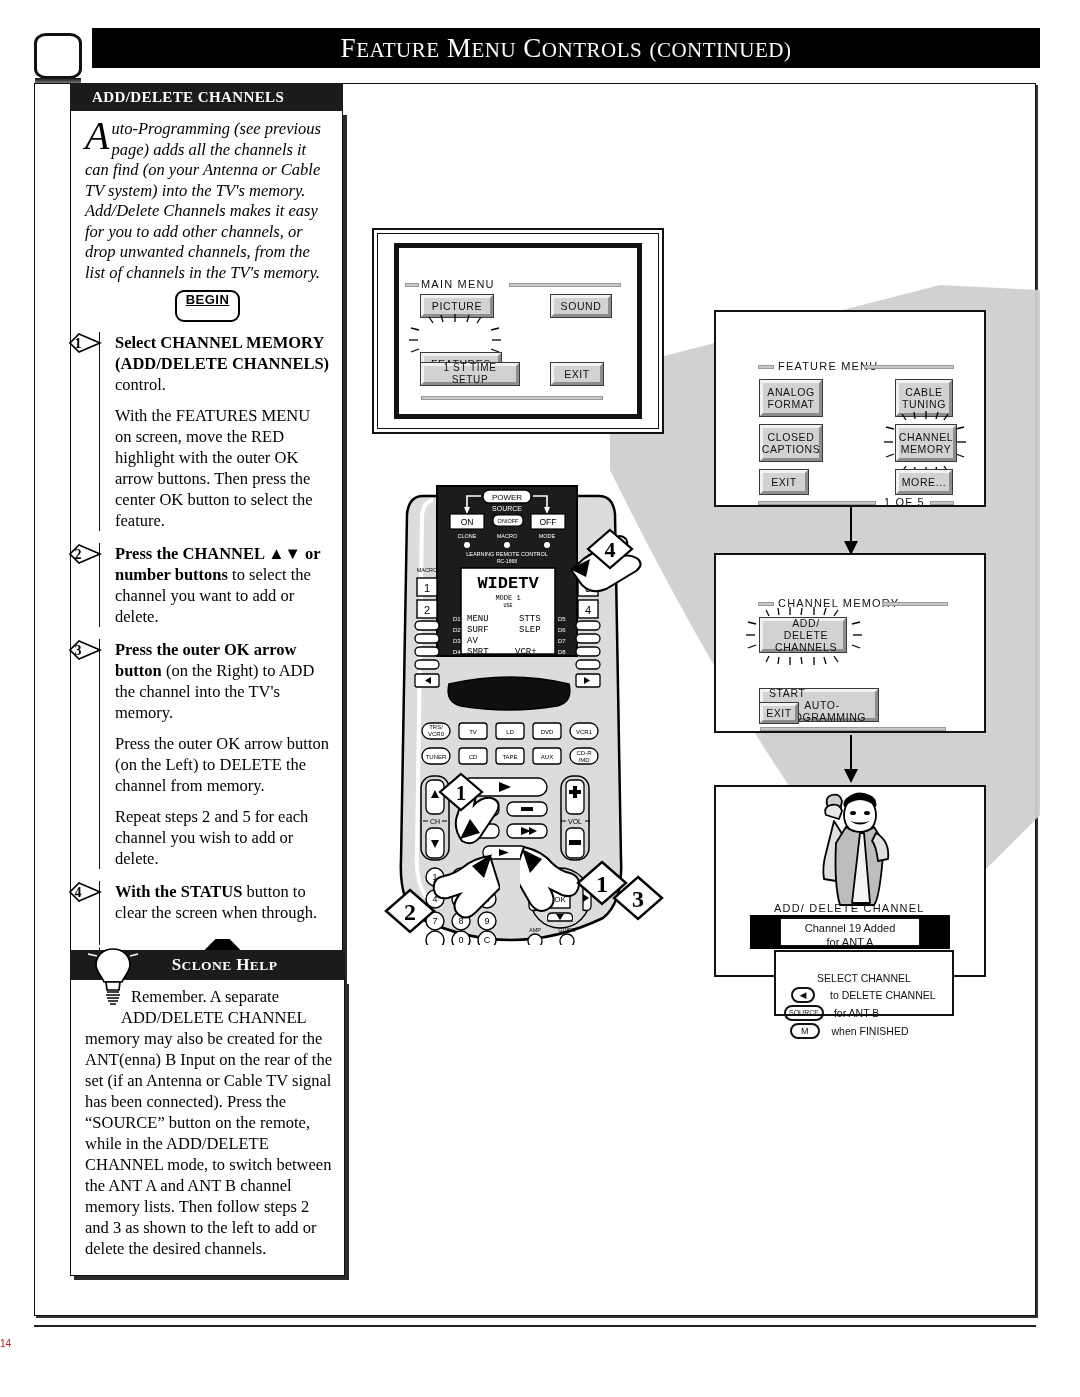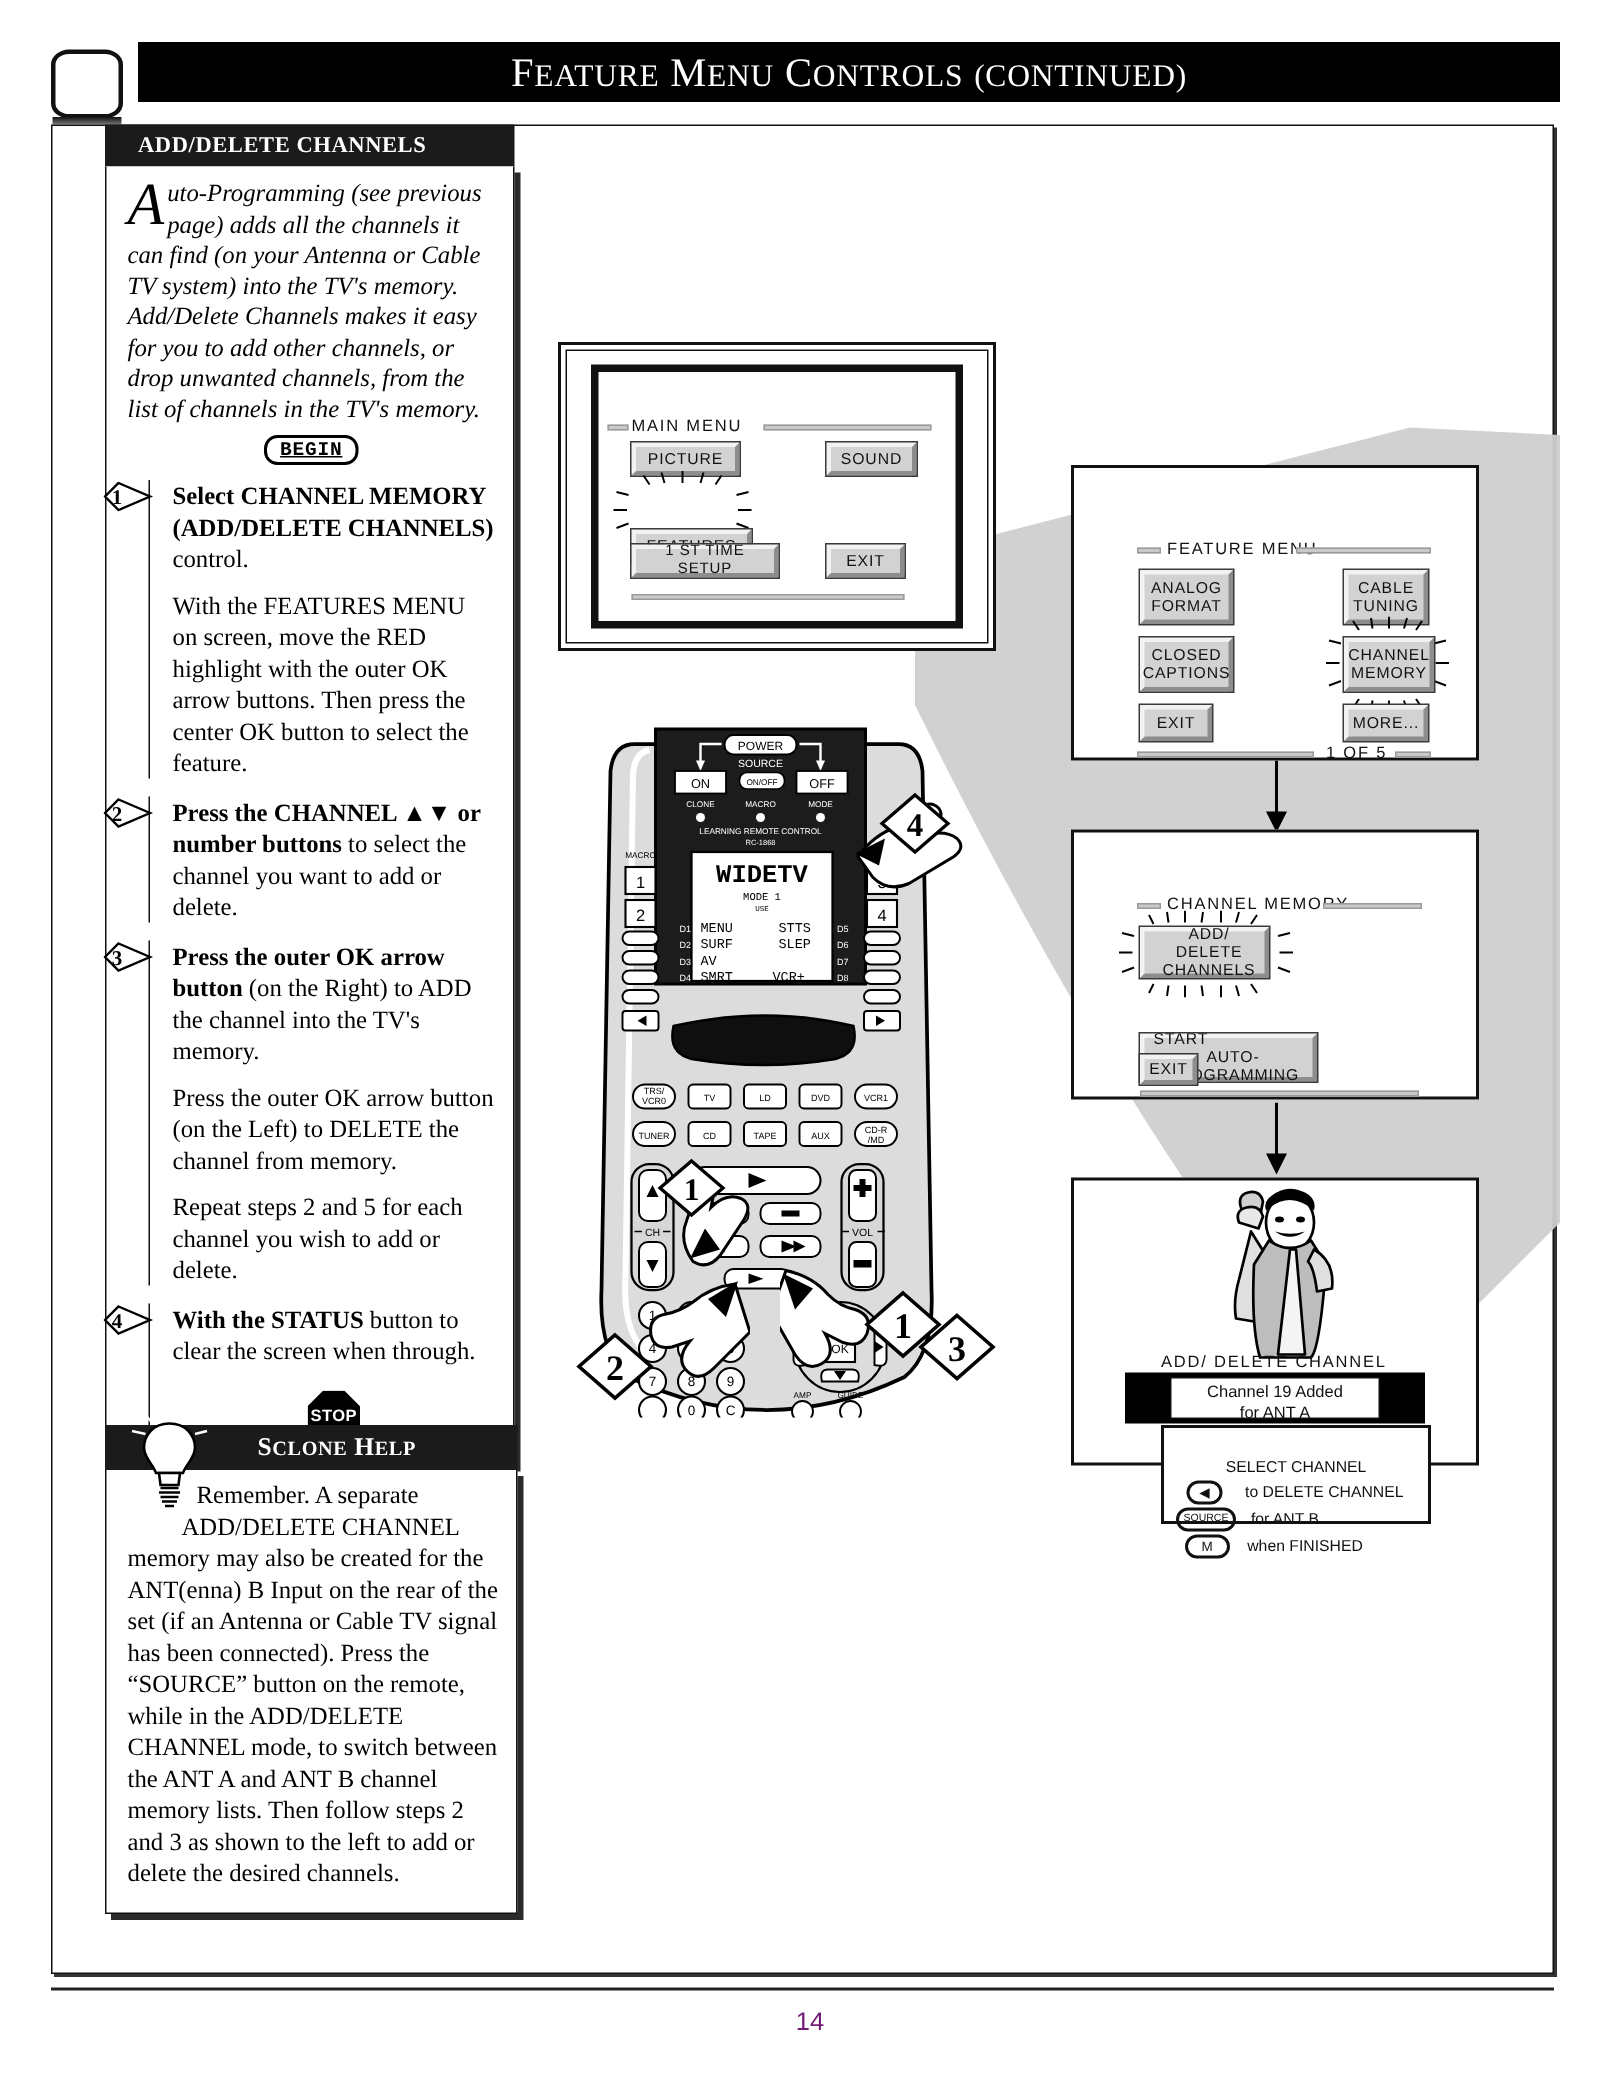--- a/index.html
+++ b/index.html
@@ -35,22 +35,22 @@
   
   .page-frame {
     position: absolute; left: 34px; top: 83px; width: 1002px; height: 1233px;
     border: 1px solid #111; box-shadow: 2px 2px 0 #333;
   }
   .footer-rule {
     position:absolute; left:34px; top:1325px; width:1002px; height:0;
     border-top: 2px solid #222;
   }
   .page-num {
-    position:absolute; left:0; top:1338px; width:1080px; text-align:center;
-    font-family:"Liberation Sans", sans-serif; font-size:17px; color:#701a75;
+    position:absolute; left:0; top:1338px; width:1080px; text-align:left;
+    font-family:"Liberation Sans", sans-serif; font-size:10px; color:#b91c1c;
   }
 
   
   .left-col { position: absolute; left: 70px; top: 83px; width: 273px; }
   .panel-header {
     background:#1b1b1b; color:#fff; height: 28px; line-height:28px;
     padding-left: 22px; font-family:"Liberation Serif", serif;
     font-weight:bold; font-size:15px; letter-spacing:.4px;
   }
   .panel-body {
@@ -59,21 +59,21 @@
     box-shadow: 4px 4px 0 #2b2b2b;
   }
   .intro { font-style: italic; font-size: 16.5px; line-height: 20.5px; }
   .intro .dropcap {
     float:left; font-size: 40px; line-height: 33px; font-style: italic;
     padding-right: 2px; font-weight:400;
   }
   .begin-wrap { text-align:center; margin: 7px 0 3px 0; }
   .begin-pill {
     display:inline-block; border:2px solid #000; border-radius:9px;
-    padding: 0px 9px 1px 9px; font-family:Liberation Mono, monospace;
+    padding: 0px 9px 13px 9px; font-family:Liberation Sans, sans-serif;
     font-weight:bold; font-size:13px; letter-spacing:.5px;
     text-decoration: underline;
   }
   .step { position: relative; margin-top: 4px; padding-left: 30px; }
   .step + .step { margin-top: 12px; }
   .diamond {
     position:absolute; left:-16px; top:1px; width:34px; height:18px;
   }
   .diamond svg { display:block; }
   .para { font-size:16.5px; line-height:21px; margin-top: 10px; }

